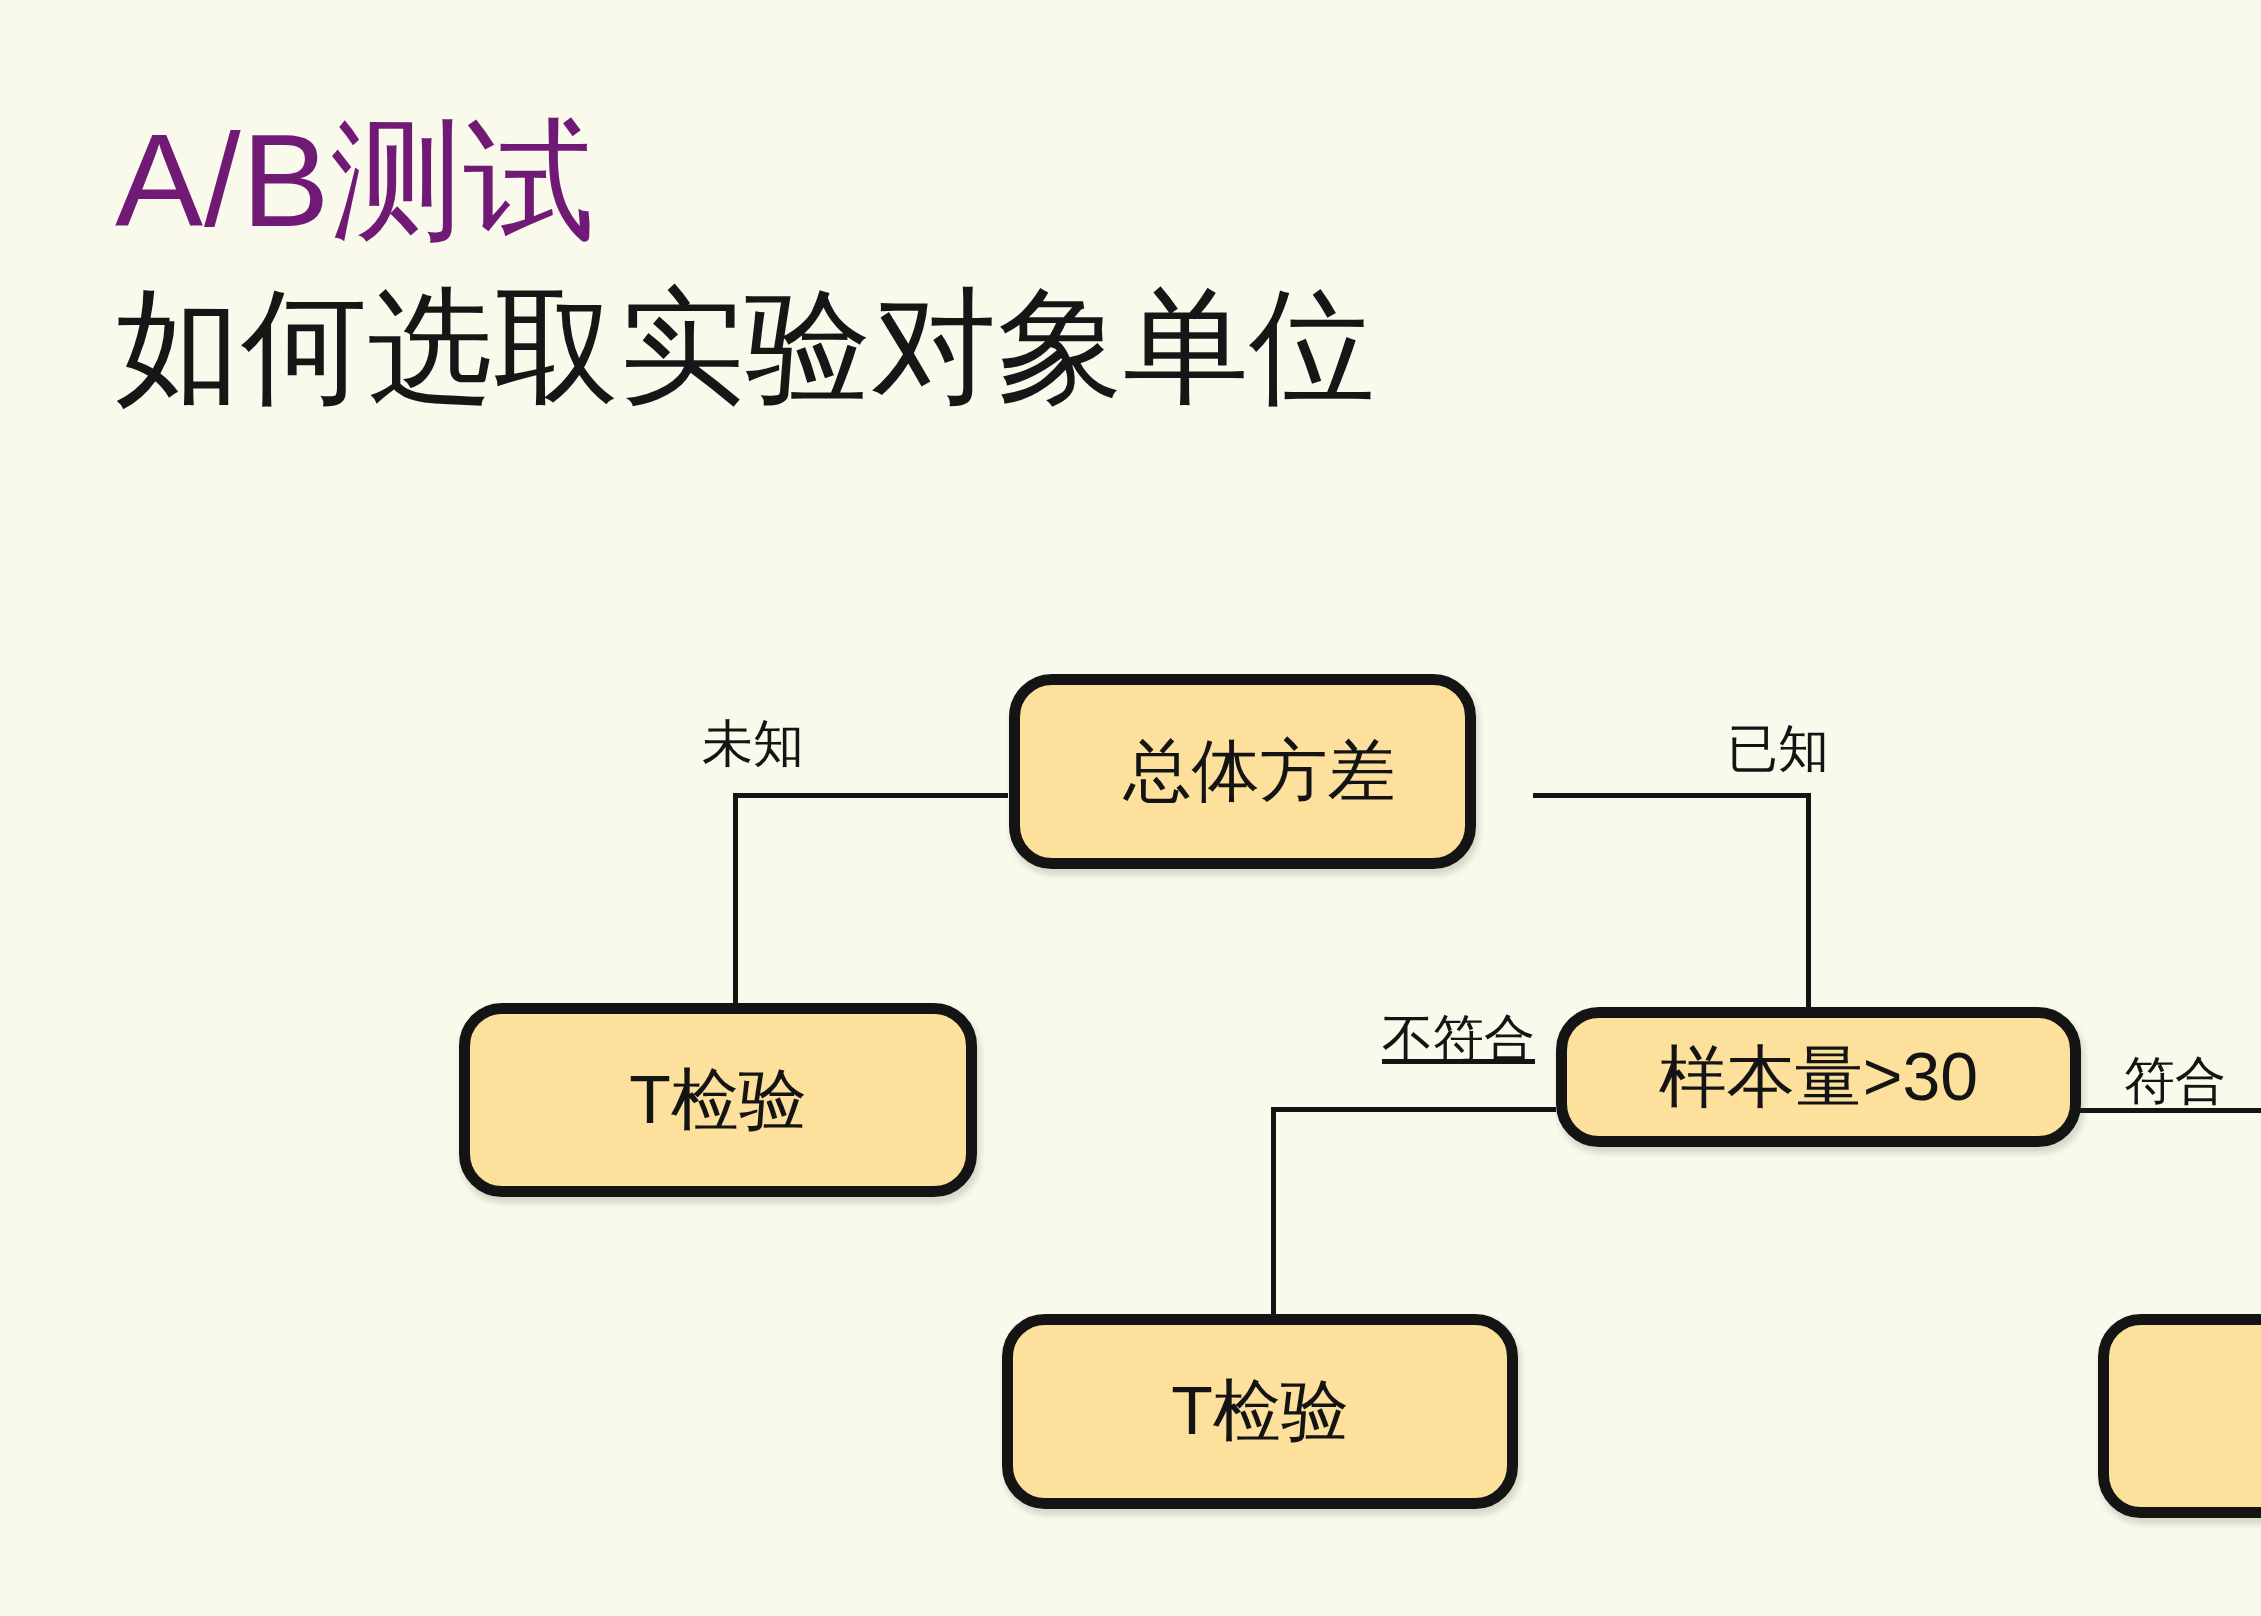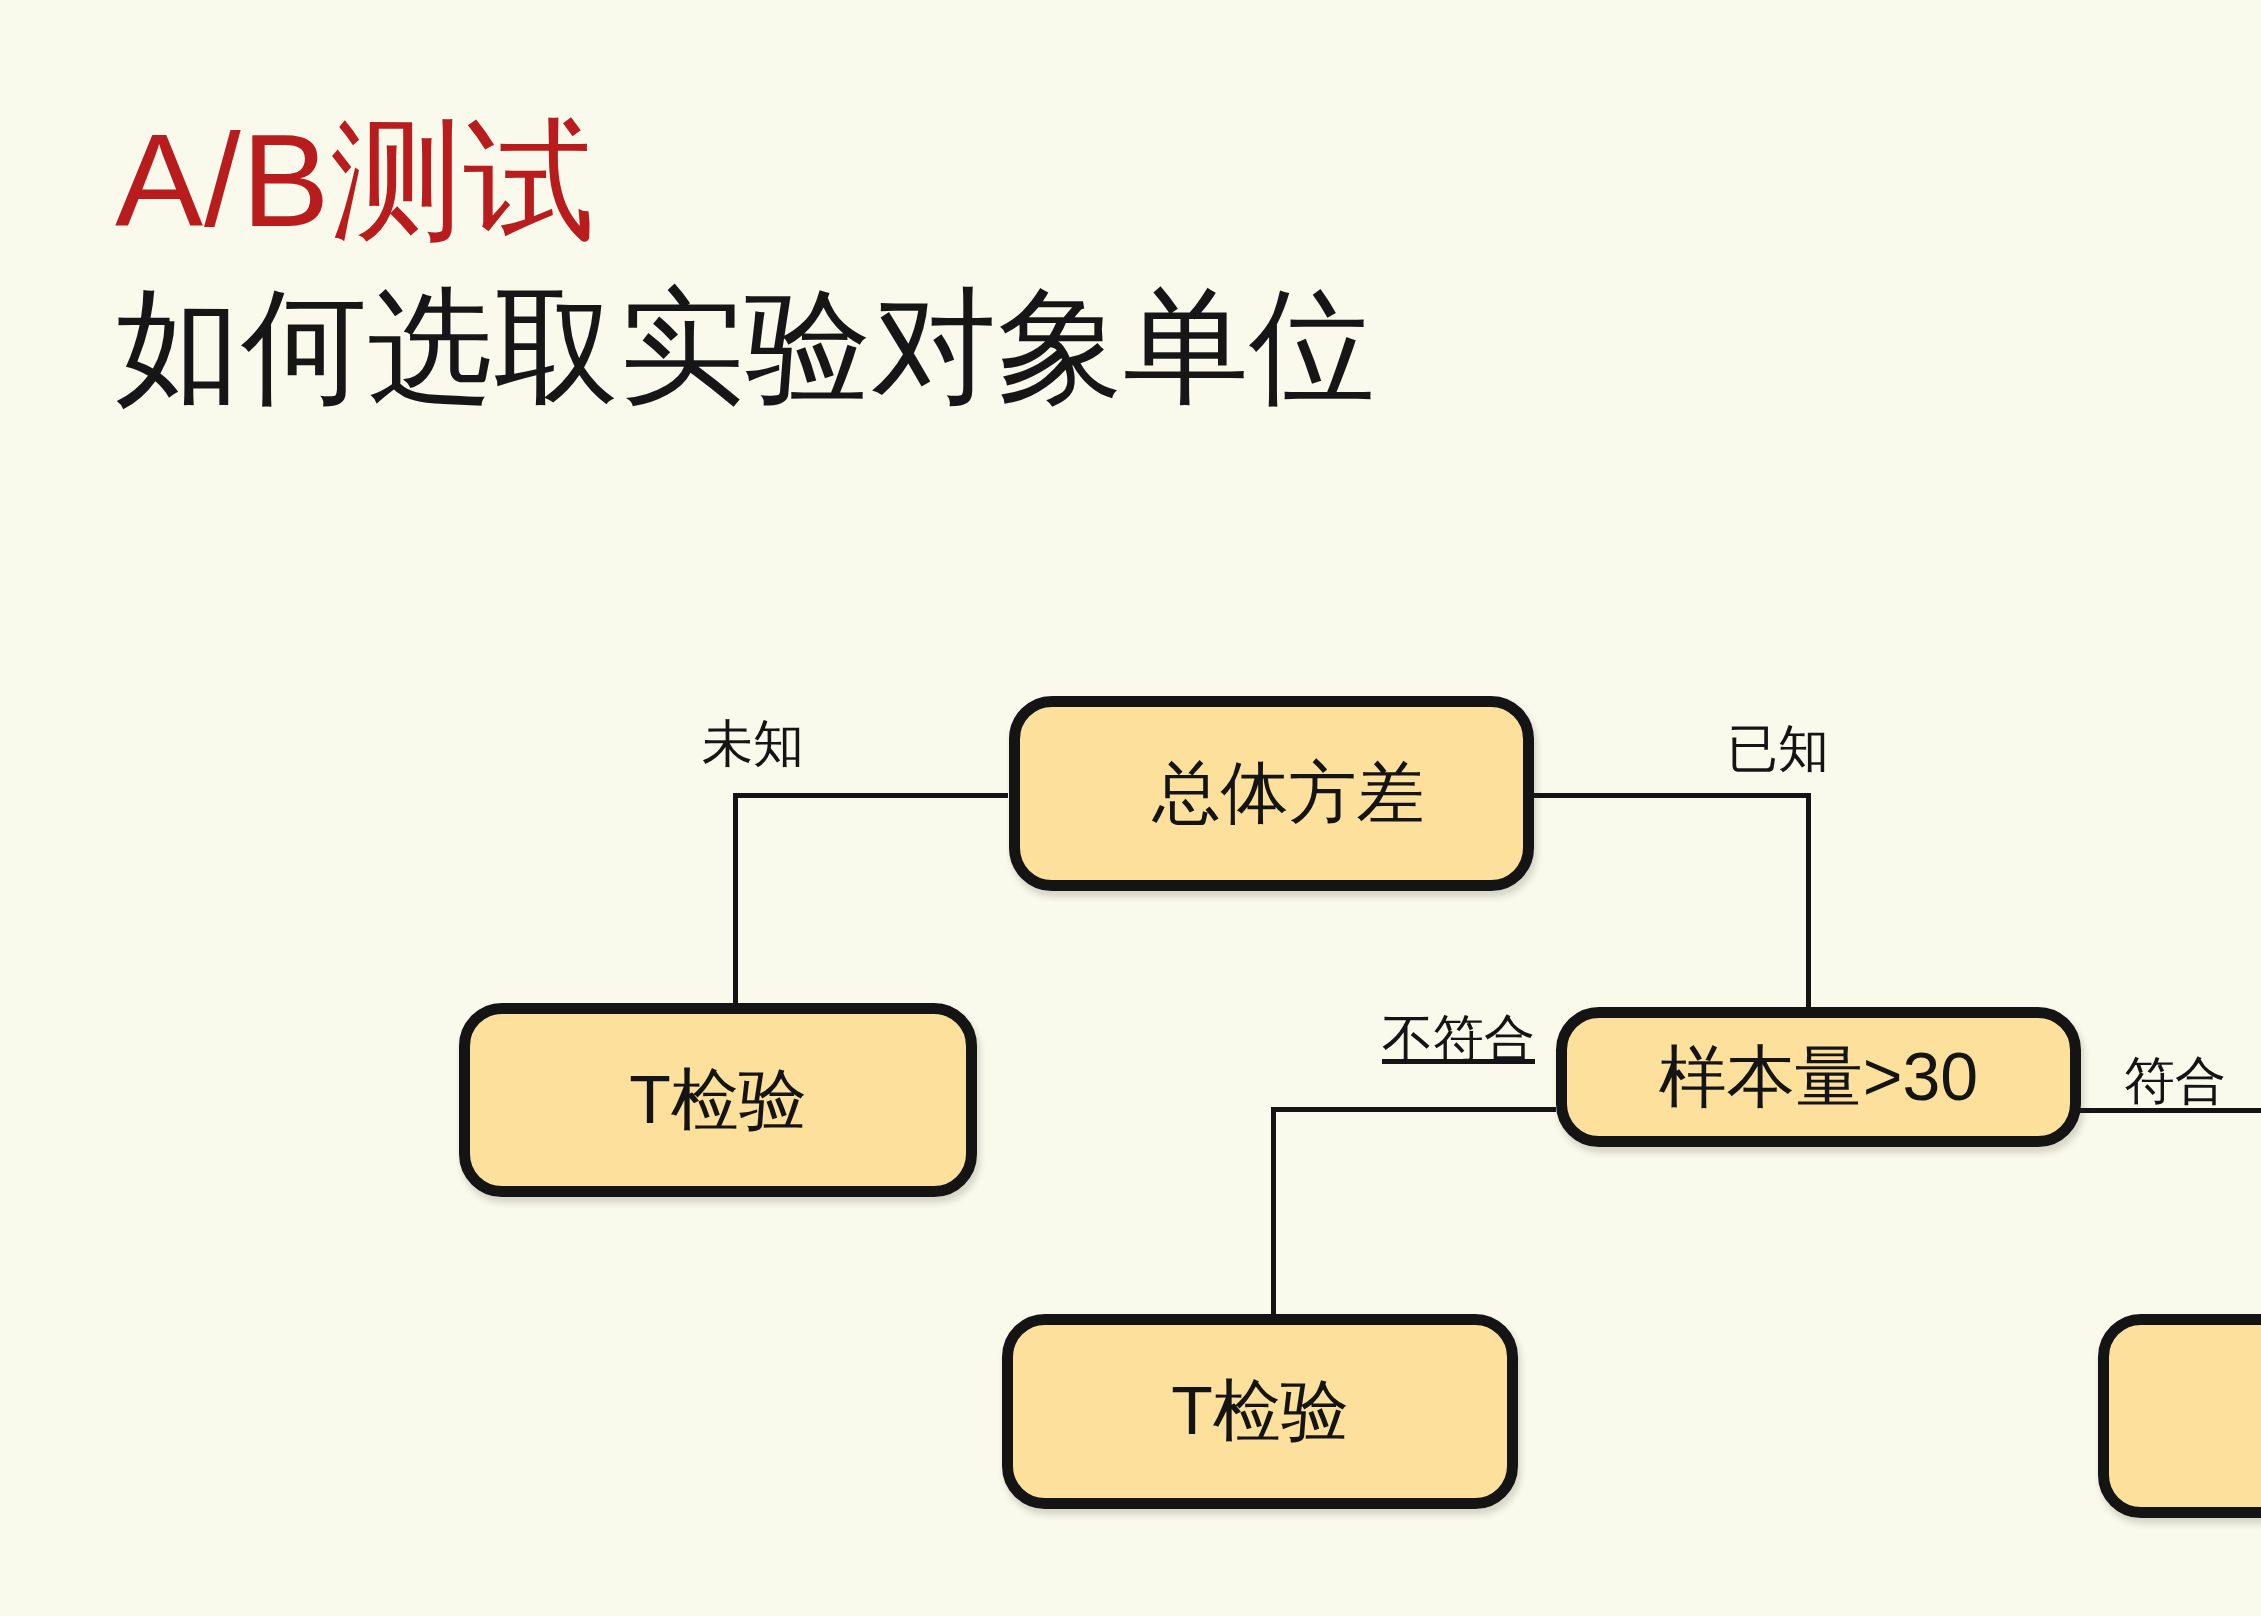--- a/index.html
+++ b/index.html
@@ -17,21 +17,21 @@
   }
   .title-block {
     position: absolute;
     left: 115px;
     top: 115px;
   }
   .title-line1 {
     font-size: 132px;
     line-height: 1.0;
     letter-spacing: 0.9px;
-    color: #b91c1c;
+    color: #701a75;
     white-space: nowrap;
   }
   .title-line2 {
     margin-top: 37px;
     font-size: 126px;
     line-height: 1.0;
     color: #161616;
     white-space: nowrap;
   }
   .node {
@@ -53,21 +53,21 @@
     background: #141414;
   }
   .edge-label {
     position: absolute;
     font-size: 51px;
     line-height: 1.0;
     color: #141414;
     white-space: nowrap;
   }
   
-  #node-root        { left: 1009px; top: 696px; width: 525px; height: 195px; padding-left: 34px; }
+  #node-root        { left: 1009px; top: 674px; width: 467px; height: 195px; padding-left: 34px; }
   #node-t-left      { left: 459px; top: 1003px; width: 518px; height: 194px; }
   #node-sample-size { left: 1556px; top: 1007px; width: 525px; height: 140px; }
   #node-t-bottom    { left: 1002px; top: 1314px; width: 516px; height: 195px; }
   #node-z           { left: 2098px; top: 1314px; width: 525px; height: 204px; }
   
   #edge-root-left-h   { left: 733px; top: 793px; width: 275px;  height: 5px; }
   #edge-root-left-v   { left: 733px; top: 793px; width: 5px;   height: 213px; }
   #edge-root-right-h  { left: 1533px; top: 793px; width: 278px;  height: 5px; }
   #edge-root-right-v  { left: 1806px; top: 793px; width: 5px;   height: 217px; }
   #edge-sample-left-h { left: 1271px; top: 1107px; width: 285px;  height: 5px; }

